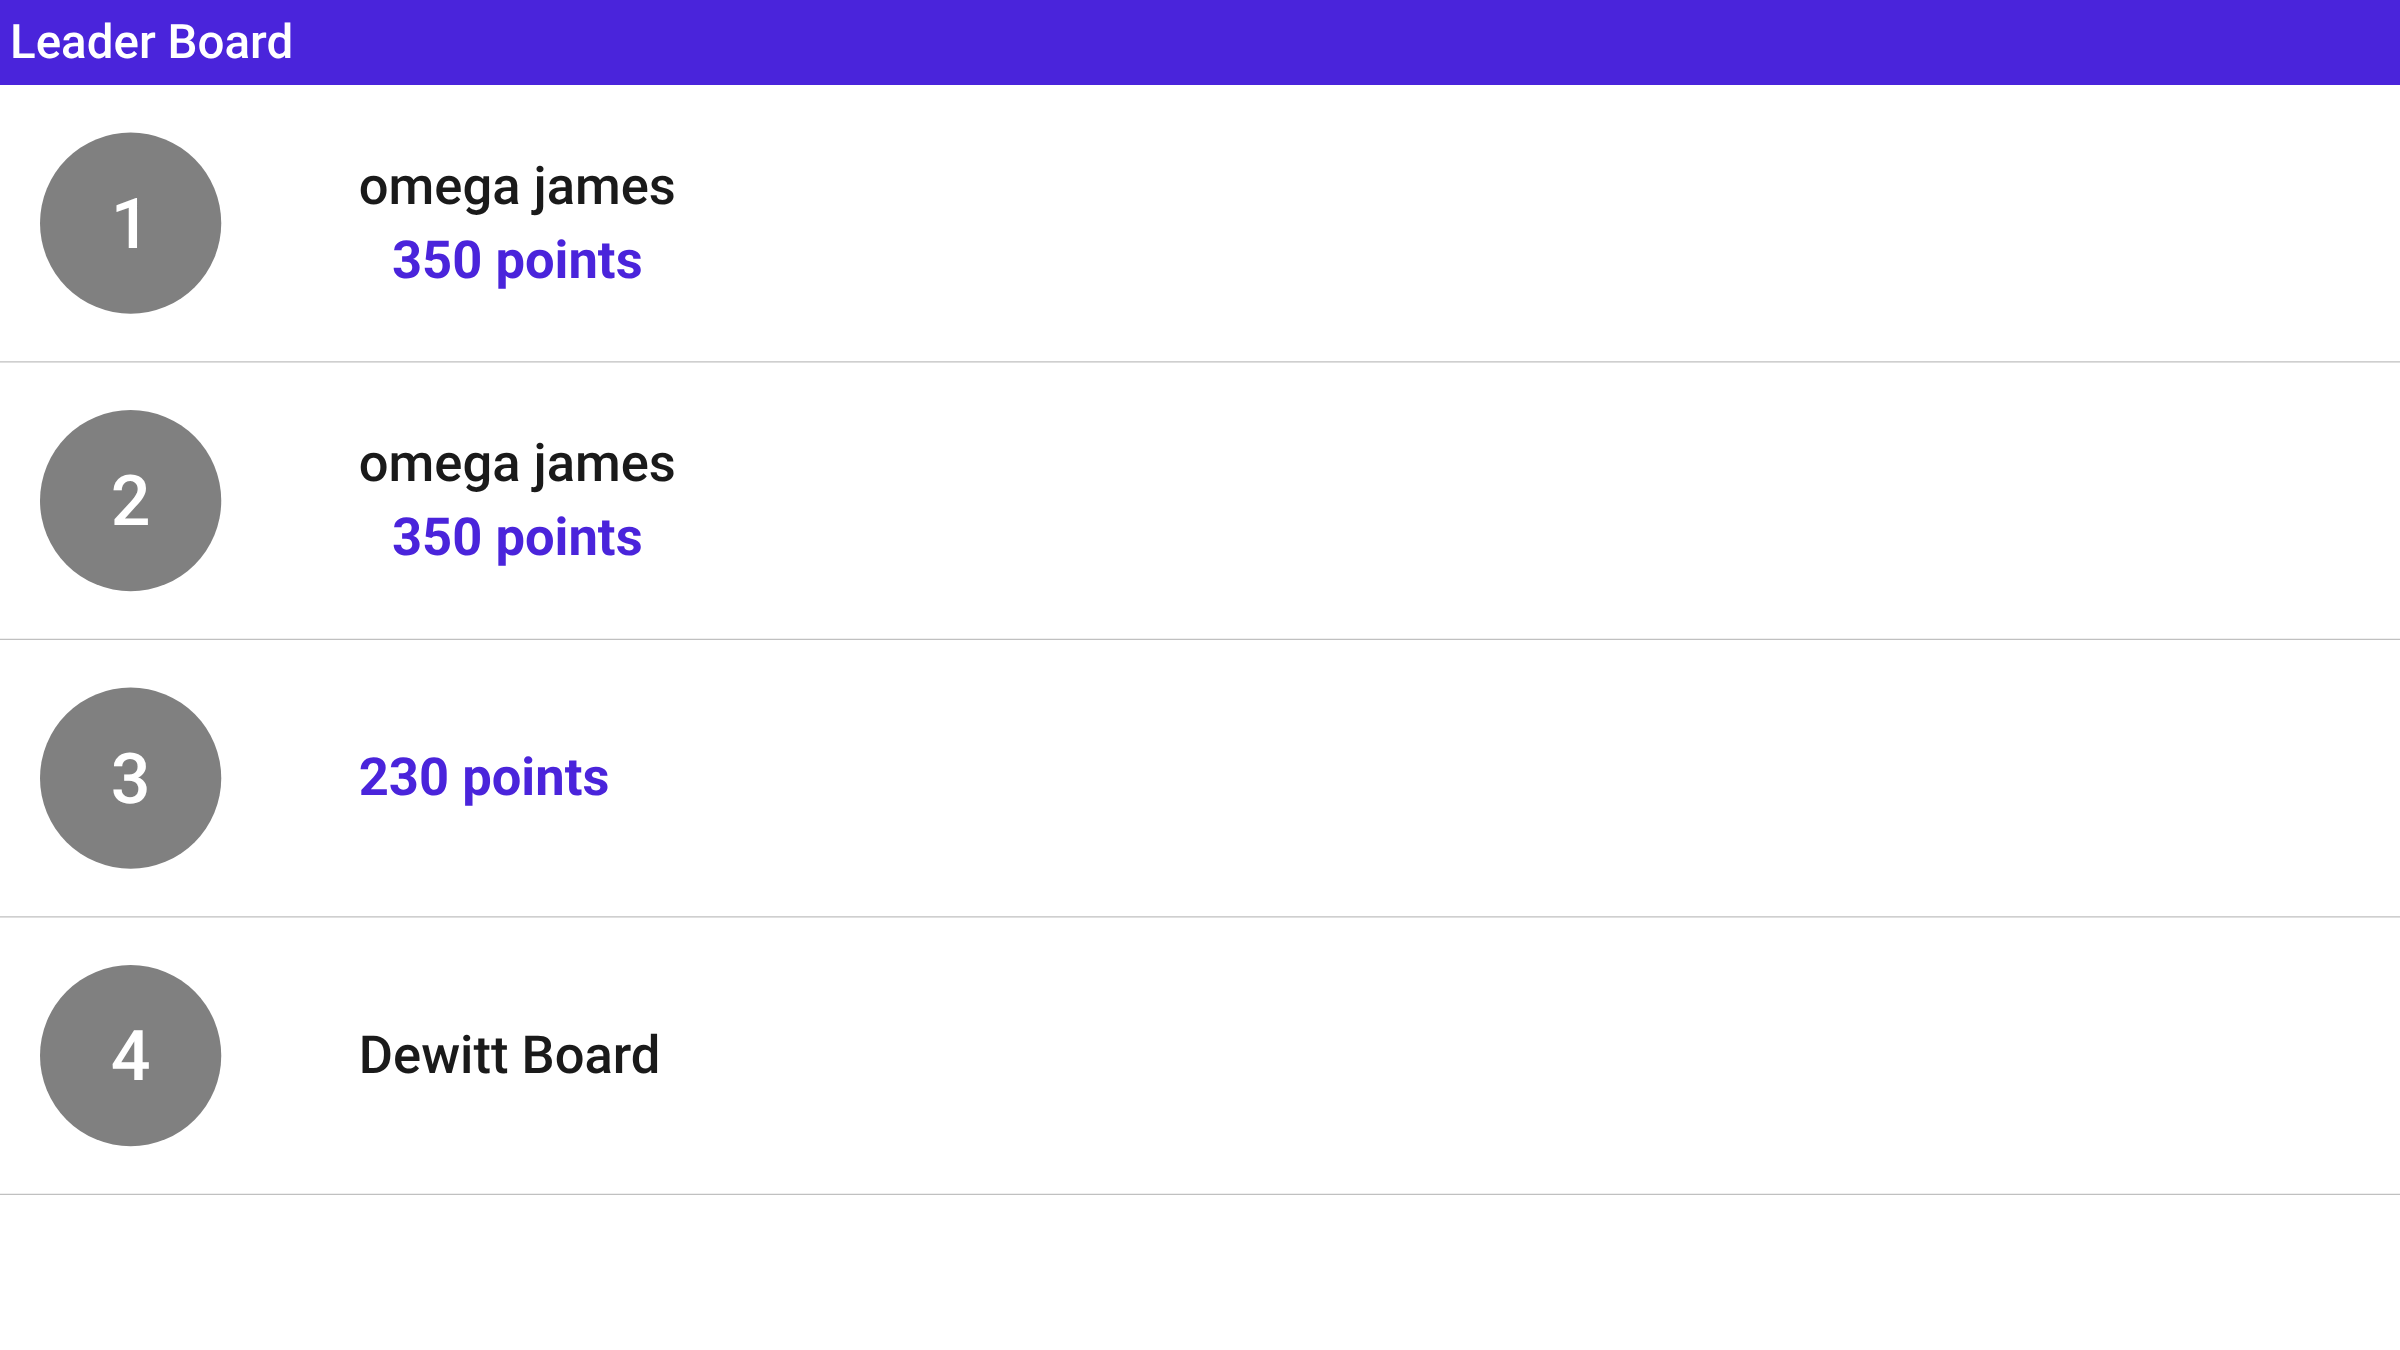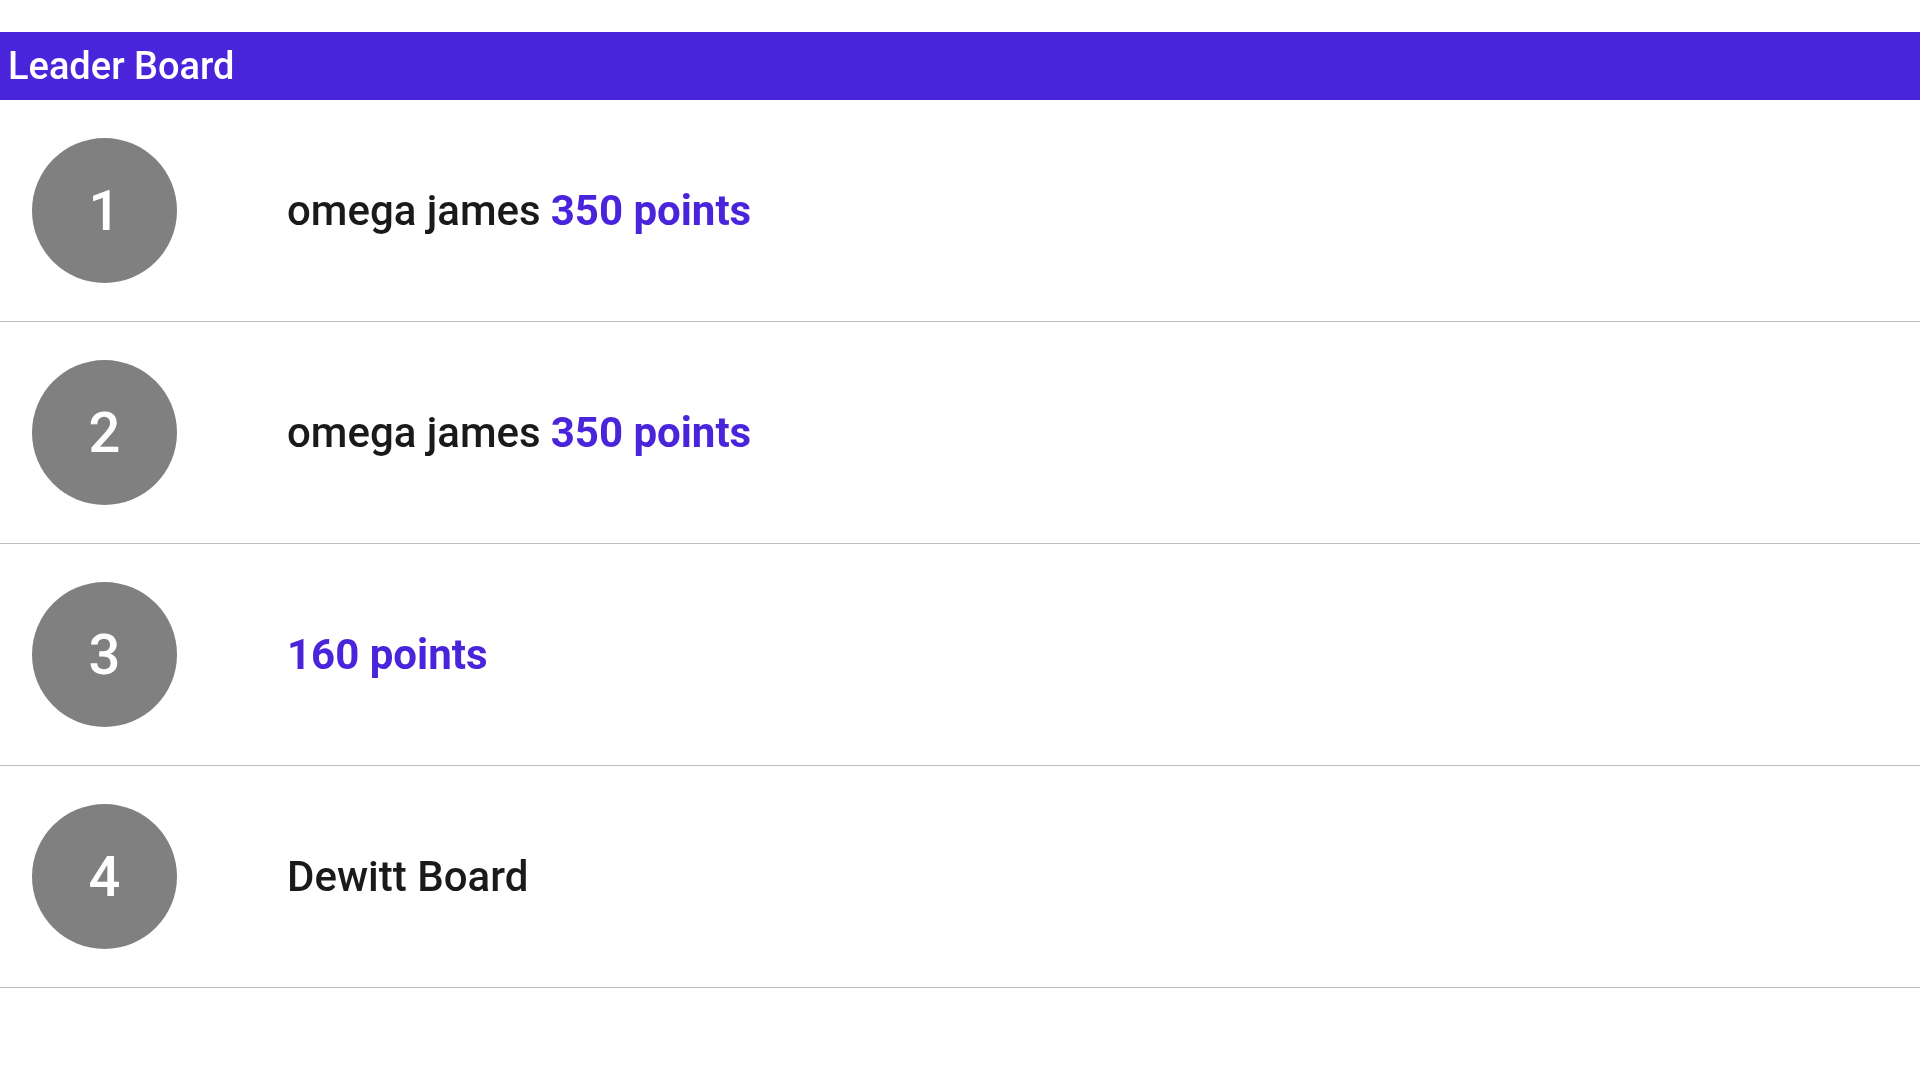--- a/index.html
+++ b/index.html
@@ -13,21 +13,20 @@
       width: 1920px;
       height: 1080px;
       overflow: hidden;
     }
     .header {
       background: #4a24db;
       color: #ffffff;
       padding: 12px 8px;
       font-size: 38px;
       font-weight: 500;
-      margin-top: 32px;
     }
     .list {
       display: flex;
       flex-direction: column;
     }
     .list-item {
       display: flex;
       align-items: center;
       padding: 38px 0 38px 32px;
       border-bottom: 1px solid #c0c0c0;
@@ -41,22 +40,23 @@
       color: #ffffff;
       display: flex;
       align-items: center;
       justify-content: center;
       font-size: 56px;
       font-weight: 500;
       flex-shrink: 0;
     }
     .item-content {
       display: flex;
-      flex-direction: row;
+      flex-direction: column;
       gap: 10px;
+      align-items: center;
     }
     .item-name {
       font-size: 42px;
       font-weight: 500;
       color: #1a1a1a;
     }
     .item-points {
       font-size: 42px;
       font-weight: 700;
       color: #4a24db;
@@ -88,21 +88,21 @@
       <span class="item-name">omega james</span>
       <span class="item-points">350 points</span>
     </div>
   </div>
 
   <div class="list-item">
     <div class="rank-badge">
       <span>3</span>
     </div>
     <div class="item-content">
-      <span class="item-points">160 points</span>
+      <span class="item-points">230 points</span>
     </div>
   </div>
 
   <div class="list-item">
     <div class="rank-badge">
       <span>4</span>
     </div>
     <div class="item-content">
       <span class="item-name">Dewitt Board</span>
     </div>

